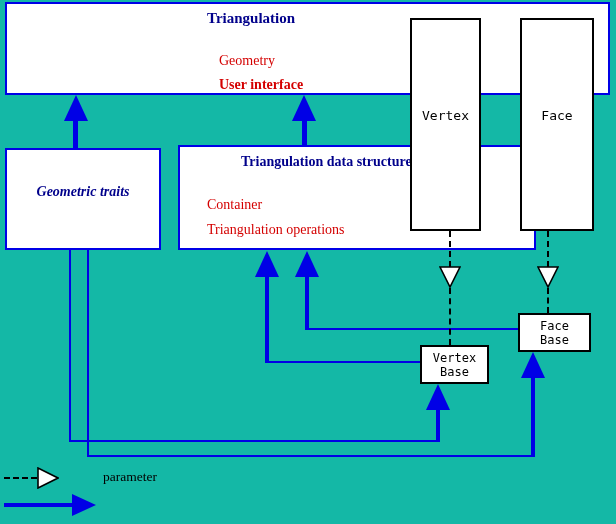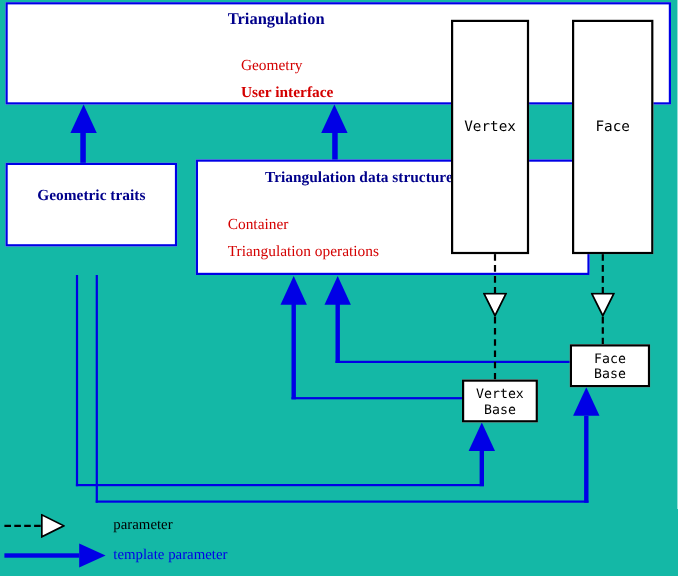--- a/index.html
+++ b/index.html
@@ -53,21 +53,21 @@
     <div class="abs red-item" style="left:212px;top:33px;">Geometry</div>
     <div class="abs red-item" style="left:212px;top:57px;font-weight:bold;">User interface</div>
   </div>
 
   <div class="box blue-box" style="left:178px;top:145px;width:358px;height:105px;">
     <div class="abs navy-title-sm" style="left:17px;top:7px;margin-left:44px;">Triangulation data structure</div>
     <div class="abs red-item" style="left:27px;top:34px;">Container</div>
     <div class="abs red-item" style="left:27px;top:59px;">Triangulation operations</div>
   </div>
 
-  <div class="box blue-box traits-center" style="left:5px;top:148px;width:156px;height:76px;">
+  <div class="box blue-box traits-center" style="left:5px;top:148px;width:156px;height:102px;font-style:italic;">
     <span class="navy-title-sm">Geometric traits</span>
   </div>
 
   <div class="box black-box mono" style="left:410px;top:18px;width:71px;height:213px;">
     <span class="col-label" style="top:88px;">Vertex</span>
   </div>
 
   <div class="box black-box mono" style="left:520px;top:18px;width:74px;height:213px;">
     <span class="col-label" style="top:88px;">Face</span>
   </div>
@@ -123,15 +123,14 @@
   <div class="dash-v" style="left:547px;top:288px;height:25px;"></div>
 
   <div class="dash-h" style="left:4px;top:477px;width:33px;"></div>
   <svg class="tri-svg" style="left:37px;top:467px;" width="22" height="22" viewBox="0 0 22 22">
     <polygon points="1,1 1,21 21,11" fill="#ffffff" stroke="#000000" stroke-width="1.6"></polygon>
   </svg>
   <div class="legend-text-black" style="left:103px;top:469px;">parameter</div>
 
   <div class="line" style="left:4px;top:503px;width:68px;height:4px;"></div>
   <div class="arrow-right" style="left:72px;top:494px;"></div>
-  <div class="legend-text-blue" style="left:103px;top:496px;">template parameter</div>
 
 </div>
 
 </body></html>

